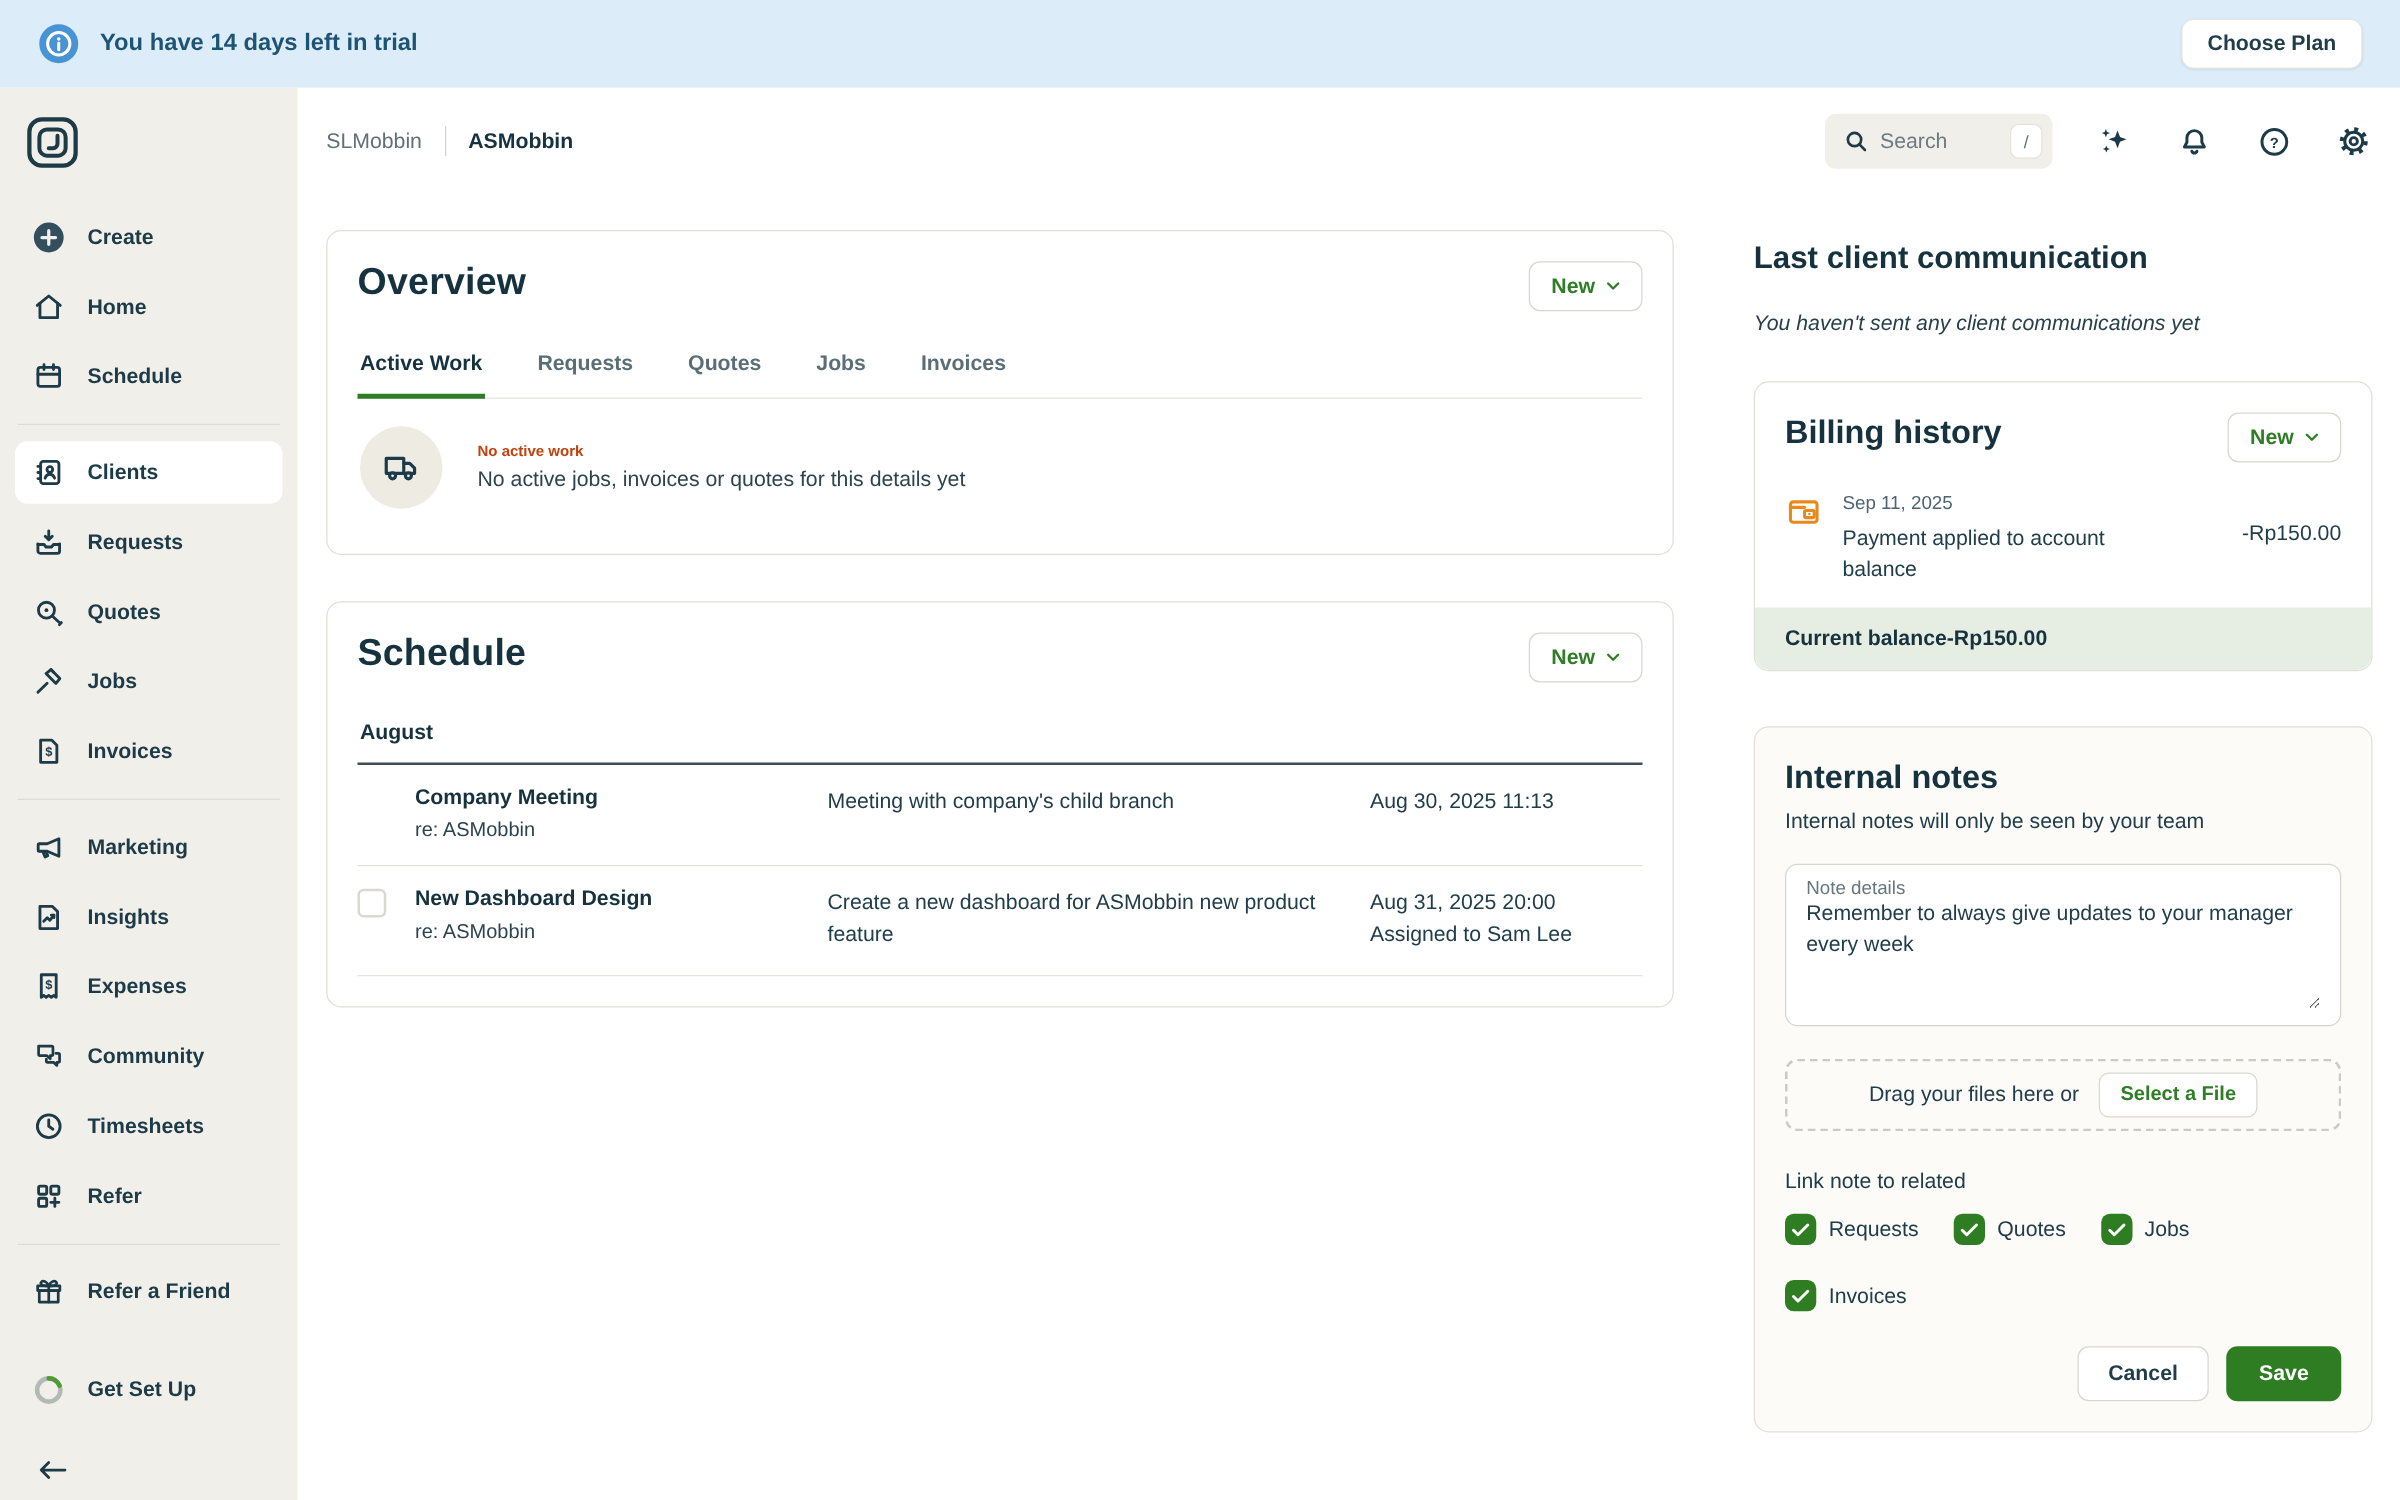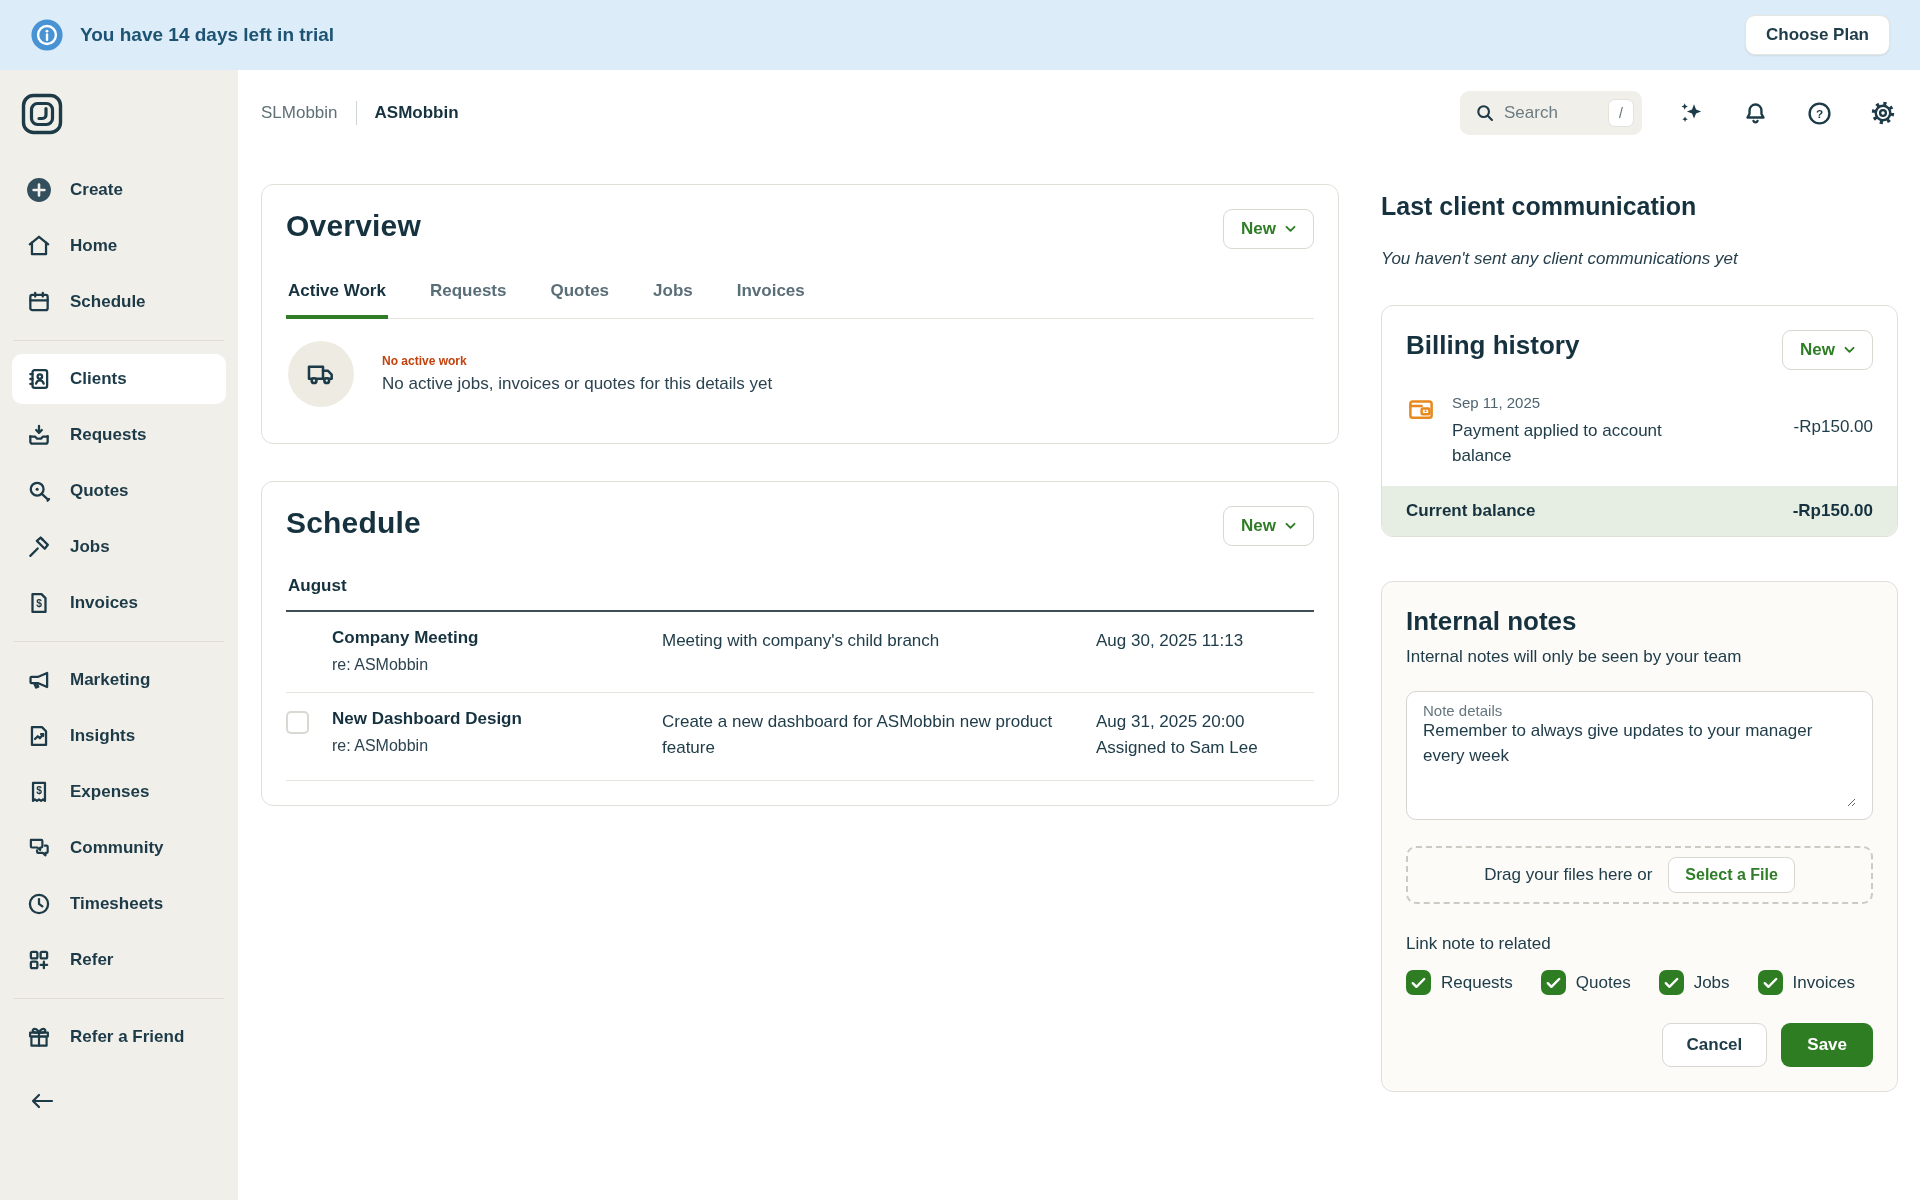--- a/index.html
+++ b/index.html
@@ -43,21 +43,21 @@
     display:flex; align-items:center; padding:0 8px 0 14px; gap:8px; }
   .searchbar input { border:none; outline:none; background:transparent; flex:1; min-width:0;
     font-size:17px; color:#203d4a; font-family:inherit; }
   .searchbar input::placeholder { color:#6b7b82; }
   .slash-badge { background:#ffffff; border:1px solid #e3e2db; border-radius:7px;
     width:26px; height:28px; display:flex; align-items:center; justify-content:center;
     font-size:14px; color:#5f7076; }
   .icon-btn { width:30px; height:30px; display:flex; align-items:center; justify-content:center; cursor:pointer; }
 
   
-  .content { display:flex; gap:42px; margin-top:28px; }
+  .content { display:flex; gap:64px; margin-top:28px; }
   .col-left { width:1078px; flex:none; }
   .col-right { flex:1; min-width:0; }
 
   .card { background:#ffffff; border:1px solid #e0dfd8; border-radius:12px; padding:24px; }
   .card-head { display:flex; align-items:flex-start; justify-content:space-between; }
   .card-title { font-size:30px; font-weight:800; color:#16323f; letter-spacing:.2px; }
   .new-btn { display:flex; align-items:center; gap:9px; background:#ffffff;
     border:1px solid #d8d7d0; border-radius:9px; padding:9px 17px; cursor:pointer;
     font-size:17px; font-weight:700; color:#2f7d26; font-family:inherit; }
 
@@ -87,21 +87,21 @@
   
   .comm-title { font-size:25px; font-weight:800; color:#16323f; margin-top:8px; }
   .comm-empty { font-size:17px; font-style:italic; color:#27404c; margin-top:28px; }
   .billing-card { margin-top:36px; padding-bottom:0; }
   .billing-title, .notes-title { font-size:26px; font-weight:800; color:#16323f; }
   .billing-entry { display:grid; grid-template-columns:46px 1fr auto; margin-top:24px; }
   .entry-date { font-size:15px; color:#4e6570; margin-bottom:8px; }
   .entry-desc { font-size:17px; color:#203d4a; line-height:1.45; max-width:250px; }
   .entry-amount { font-size:17px; color:#203d4a; margin-top:23px; }
   .balance-row { margin:18px -24px 0 -24px; background:#e6ede2; border-radius:0 0 12px 12px;
-    padding:15px 24px; display:flex; justify-content:space-between; }
+    padding:15px 24px; display:flex; }
   .balance-label, .balance-amount { font-size:17px; font-weight:700; color:#16323f; }
 
   .notes-card { margin-top:44px; background:#fcfbf8; }
   .notes-sub { font-size:17px; color:#203d4a; margin-top:10px; }
   .note-field { background:#ffffff; border:1px solid #d6d5ce; border-radius:10px;
     padding:10px 16px 8px 16px; margin-top:24px; }
   .note-label { font-size:15px; color:#66767e; }
   .note-input { width:100%; border:none; outline:none; resize:both; height:88px;
     font-size:17px; color:#203d4a; font-family:inherit; line-height:1.45; background:transparent; }
   .dropzone { margin-top:26px; border:2px dashed #cbcac3; border-radius:10px; height:58px;
@@ -312,20 +312,29 @@
         <rect x="5" y="11.5" width="14" height="8.5"></rect>
         <rect x="3.8" y="8" width="16.4" height="3.5"></rect>
         <path d="M12 8v12"></path>
         <path d="M12 8c-1.2-3-4-4.3-5.4-2.9C5.2 6.5 7 8 9.6 8z"></path>
         <path d="M12 8c1.2-3 4-4.3 5.4-2.9C18.8 6.5 17 8 14.4 8z"></path>
           </svg>
       </span>
       <span class="nav-label">Refer a Friend</span>
     </div>
 
+    <div class="nav-item" style="margin-top:26px;">
+      <span class="nav-icon">
+        <svg viewBox="0 0 24 24" fill="none" stroke-linecap="round">
+        <circle cx="12" cy="12" r="8.6" stroke="#b3bab6" stroke-width="3.4"></circle>
+        <path d="M12 3.4a8.6 8.6 0 0 1 8 5.4" stroke="#4f9b33" stroke-width="3.4"></path>
+          </svg>
+      </span>
+      <span class="nav-label">Get Set Up</span>
+    </div>
 
     <div class="collapse-arrow">
       <span>
         <svg width="28" height="20" viewBox="0 0 28 20" fill="none" stroke="#1c3a47" stroke-width="2.2" stroke-linecap="round" stroke-linejoin="round">
         <path d="M24 10H5M11 4l-6 6 6 6"></path>
           </svg>
       </span>
     </div>
   </div>
 

